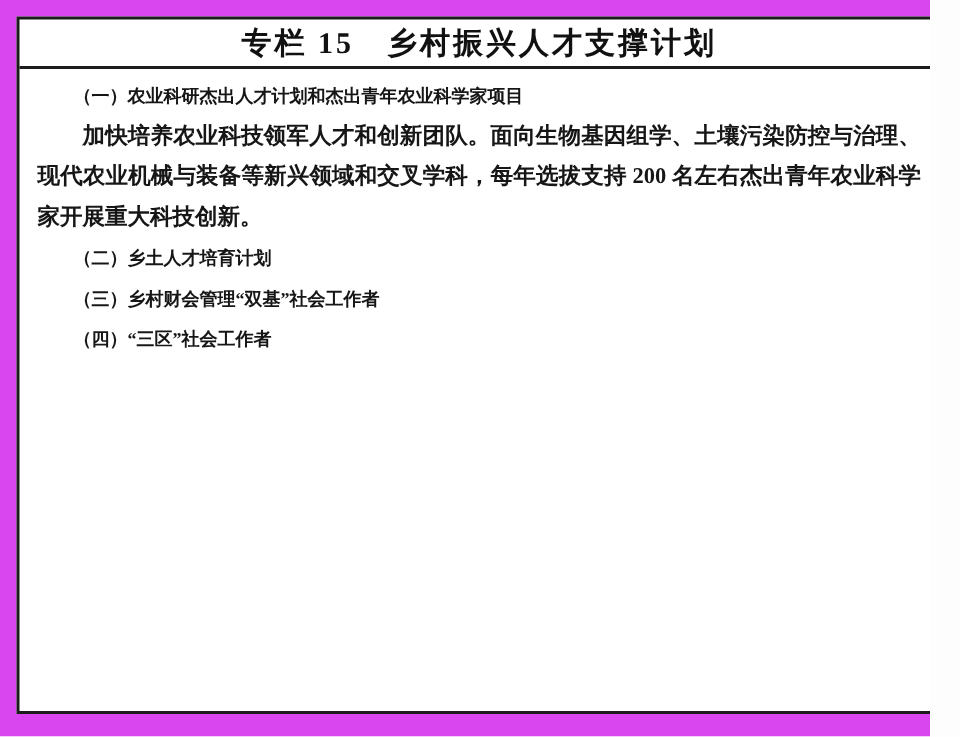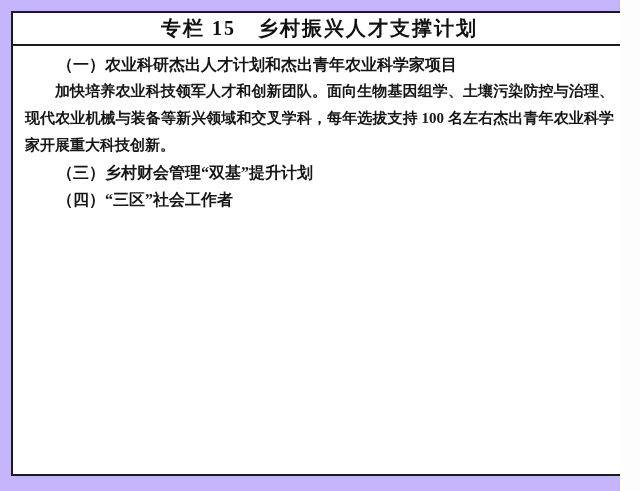--- a/index.html
+++ b/index.html
@@ -5,21 +5,21 @@
   html, body {
     margin: 0;
     padding: 0;
     background: #fdfdfd;
     font-family: "Liberation Serif", serif;
   }
   .page {
     position: relative;
     width: 620px;
     height: 491px;
-    background: #c4b5fd;
+    background: #d946ef;
     overflow: hidden;
   }
   .panel {
     position: absolute;
     left: 11px;
     top: 11px;
     width: 613px;
     height: 461px;
     border: 2px solid #1c1c1c;
     background: #ffffff;
@@ -39,41 +39,42 @@
   .panel-body {
     padding: 5px 12px 0 12px;
     font-size: 15px;
     line-height: 27px;
     text-align: justify;
     font-weight: 600;
     color: #161616;
   }
   .section-heading {
     margin: 0;
-    font-size: 16px;
+    font-size: 12px;
     font-weight: bold;
     text-indent: 2em;
     line-height: 27px;
   }
   .section-body {
     margin: 0;
     text-indent: 2em;
   }
 </style>
 </head>
 <body>
 
 <div class="page">
   <div class="panel">
     <div class="panel-title">专栏 15　乡村振兴人才支撑计划</div>
     <div class="panel-body">
 
       <h3 class="section-heading">（一）农业科研杰出人才计划和杰出青年农业科学家项目</h3>
-      <p class="section-body">加快培养农业科技领军人才和创新团队。面向生物基因组学、土壤污染防控与治理、现代农业机械与装备等新兴领域和交叉学科，每年选拔支持 100 名左右杰出青年农业科学家开展重大科技创新。</p>
+      <p class="section-body">加快培养农业科技领军人才和创新团队。面向生物基因组学、土壤污染防控与治理、现代农业机械与装备等新兴领域和交叉学科，每年选拔支持 200 名左右杰出青年农业科学家开展重大科技创新。</p>
 
+      <h3 class="section-heading">（二）乡土人才培育计划</h3>
 
-      <h3 class="section-heading">（三）乡村财会管理“双基”提升计划</h3>
+      <h3 class="section-heading">（三）乡村财会管理“双基”社会工作者</h3>
 
       <h3 class="section-heading">（四）“三区”社会工作者</h3>
 
     </div>
   </div>
 </div>
 
 </body></html>

